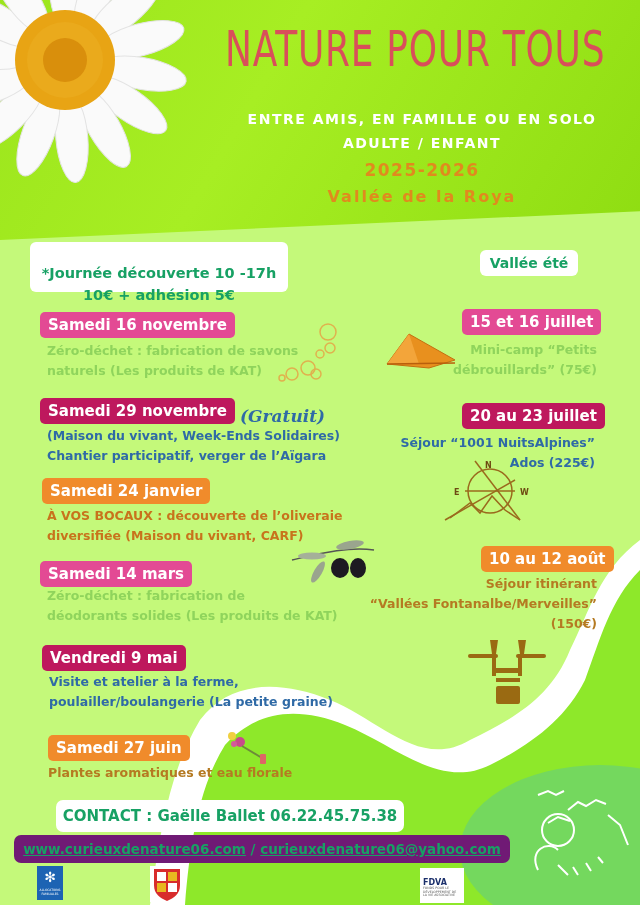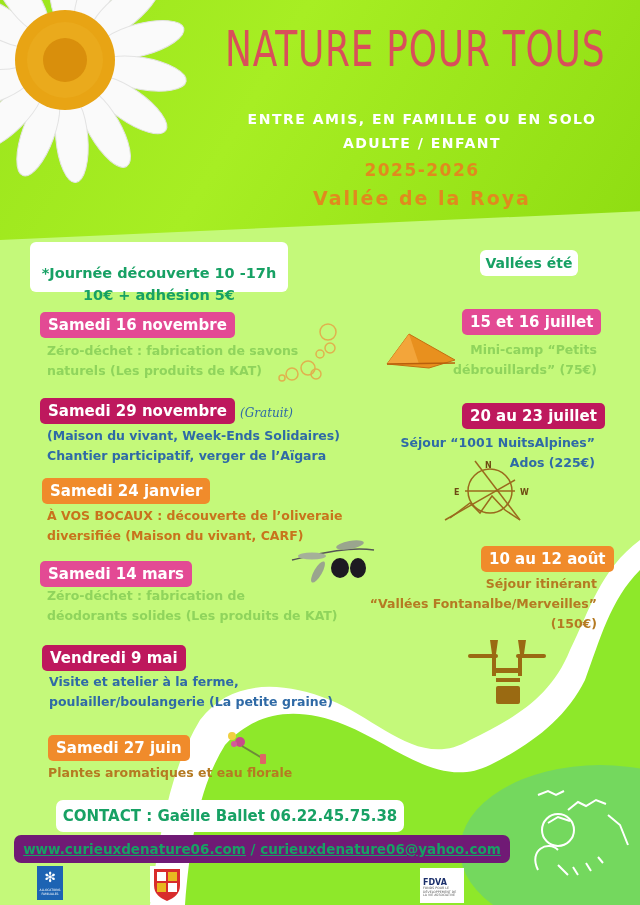--- a/index.html
+++ b/index.html
@@ -9,40 +9,40 @@
     background: linear-gradient(120deg, #9ce51c 0%, #a7ee23 40%, #8fdd12 100%);
     clip-path: polygon(0 0, 100% 0, 100% 88%, 0 100%); }
   .lower-green { position: absolute; inset: 0; }
   .daisy { position: absolute; left: -30px; top: -30px; width: 230px; height: 230px; }
   .title { position: absolute; left: 225px; top: 20px; font-family: "DejaVu Sans", sans-serif; font-weight: normal;
     color: #d94f5a; font-size: 50px; letter-spacing: 1px; transform: scaleX(0.72); transform-origin: left top; white-space: nowrap; }
   .subtitle { position: absolute; left: 232px; width: 380px; text-align: center; color: #fff; font-weight: bold; font-size: 14px; letter-spacing: 1.5px; }
   .sub1 { top: 111px; }
   .sub2 { top: 135px; }
   .year { position: absolute; left: 232px; width: 380px; text-align: center; top: 160px; color: #e08a1e; font-weight: bold; font-size: 17px; letter-spacing: 1.5px; }
-  .valley { position: absolute; left: 232px; width: 380px; text-align: center; top: 187px; color: #e08a1e; font-weight: bold; font-size: 19px; letter-spacing: 2px; }
+  .valley { position: absolute; left: 232px; width: 380px; text-align: center; top: 187px; color: #e08a1e; font-weight: bold; font-size: 16px; letter-spacing: 2px; }
 
   .whitebox { position: absolute; background: #fff; border-radius: 6px; color: #17a164; font-weight: bold; text-align: center; }
   .journee { left: 30px; top: 242px; width: 258px; height: 50px; font-size: 14.5px; line-height: 22px; padding-top: 20px; }
   .journee .l2 { display:block; }
   .sejour-ete { left: 480px; top: 250px; width: 98px; height: 26px; font-size: 14px; line-height: 26px; }
 
   .pill { position: absolute; color: #fff; font-weight: bold; font-size: 15px; border-radius: 5px; padding: 0 8px; height: 26px; line-height: 26px; white-space: nowrap; }
   .pink { background: #e34a94; }
   .blue { background: #be185d; }
   .orange { background: #f08b2b; }
 
   .desc { position: absolute; font-weight: bold; font-size: 12.5px; line-height: 20px; }
   .c-green { color: #8fd45c; }
   .c-blue { color: #2f6aa6; }
   .c-brown { color: #c8731c; }
   .c-olive { color: #b57a22; }
   .right { text-align: right; }
 
-  .gratuit { position: absolute; left: 240px; top: 406px; font-style: italic; font-family: "DejaVu Serif", serif; font-size: 12px; color: #2f6aa6; }
+  .gratuit { position: absolute; left: 240px; top: 406px; font-style: italic; font-family: "DejaVu Serif", serif; font-size: 17px; color: #2f6aa6; font-weight: bold; }
 
   .contact { position: absolute; left: 56px; top: 800px; width: 348px; height: 32px; background: #fff; border-radius: 7px;
     color: #17a164; font-weight: bold; font-size: 15px; line-height: 32px; text-align: center; }
   .links { position: absolute; left: 14px; top: 835px; width: 496px; height: 28px; background: #701a75; border-radius: 7px;
     color: #17a164; font-weight: bold; font-size: 13.5px; line-height: 28px; text-align: center; white-space: nowrap; }
   .links a { color: #17a164; text-decoration: underline; }
 
   .logo { position: absolute; }
   .caf { left: 37px; top: 866px; width: 26px; height: 34px; background: #1d63b3; }
   .caf-mark { color: #fff; font-size: 14px; text-align: center; line-height: 22px; }
@@ -94,21 +94,21 @@
   <div class="title">NATURE POUR TOUS</div>
   <div class="subtitle sub1">ENTRE AMIS, EN FAMILLE OU EN SOLO</div>
   <div class="subtitle sub2">ADULTE / ENFANT</div>
   <div class="year">2025-2026</div>
   <div class="valley">Vallée de la Roya</div>
 
   <div class="whitebox journee">
     <span>*Journée découverte 10 -17h</span>
     <span class="l2">10€ + adhésion 5€</span>
   </div>
-  <div class="whitebox sejour-ete">Vallées été</div>
+  <div class="whitebox sejour-ete">Vallée été</div>
 
   <div class="pill pink" style="left:40px;top:312px;">Samedi 16 novembre</div>
   <div class="desc c-green" style="left:47px;top:341px;">
     <div>Zéro-déchet : fabrication de savons</div>
     <div>naturels (Les produits de KAT)</div>
   </div>
 
   <div class="pill blue" style="left:40px;top:398px;">Samedi 29 novembre</div>
   <div class="gratuit">(Gratuit)</div>
   <div class="desc c-blue" style="left:47px;top:426px;">

